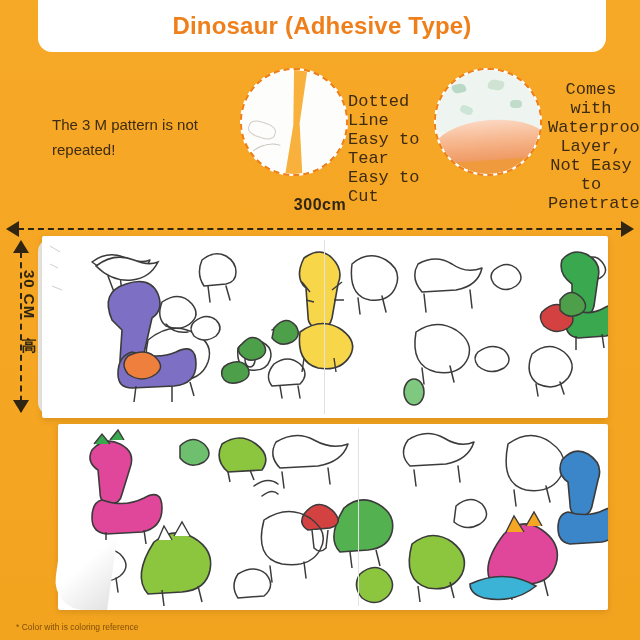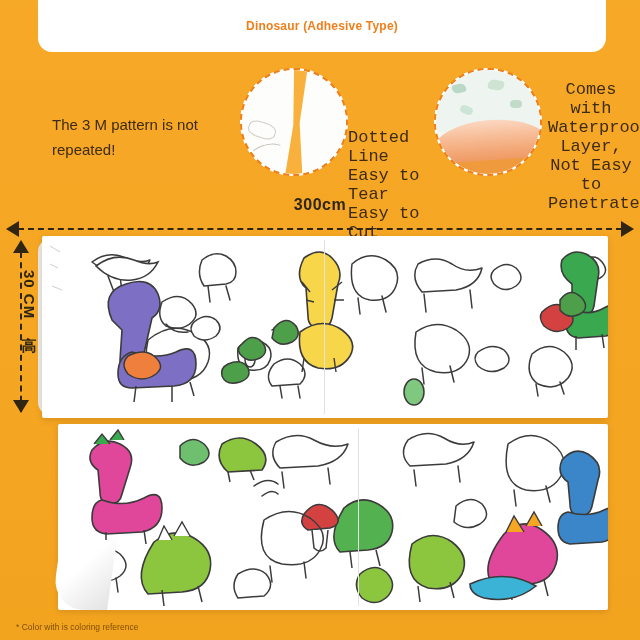--- a/index.html
+++ b/index.html
@@ -30,21 +30,21 @@
     height: 52px;
     background: #ffffff;
     border-bottom-left-radius: 14px;
     border-bottom-right-radius: 14px;
     display: flex;
     align-items: center;
     justify-content: center;
   }
   .title-text {
     color: #ef7f1a;
-    font-size: 12px;
+    font-size: 24px;
     font-weight: bold;
     letter-spacing: 0.2px;
   }
 
   
   .note-left {
     position: absolute;
     left: 52px;
     top: 112px;
     width: 190px;
@@ -125,21 +125,21 @@
     transform: rotate(-3deg);
   }
 
   .feat-text {
     position: absolute;
     color: #3e2b12;
     font-size: 17px;
     line-height: 19px;
     font-family: Liberation Mono, monospace;
   }
-  .feat-mid { left: 348px; top: 92px; width: 86px; margin-top: 36px; }
+  .feat-mid { left: 348px; top: 92px; width: 86px; }
   .feat-right { left: 548px; top: 80px; width: 86px; text-align: center; }
 
   
   .width-label {
     position: absolute;
     left: 0; right: 0;
     top: 196px;
     text-align: center;
     font-size: 16px;
     font-weight: bold;

